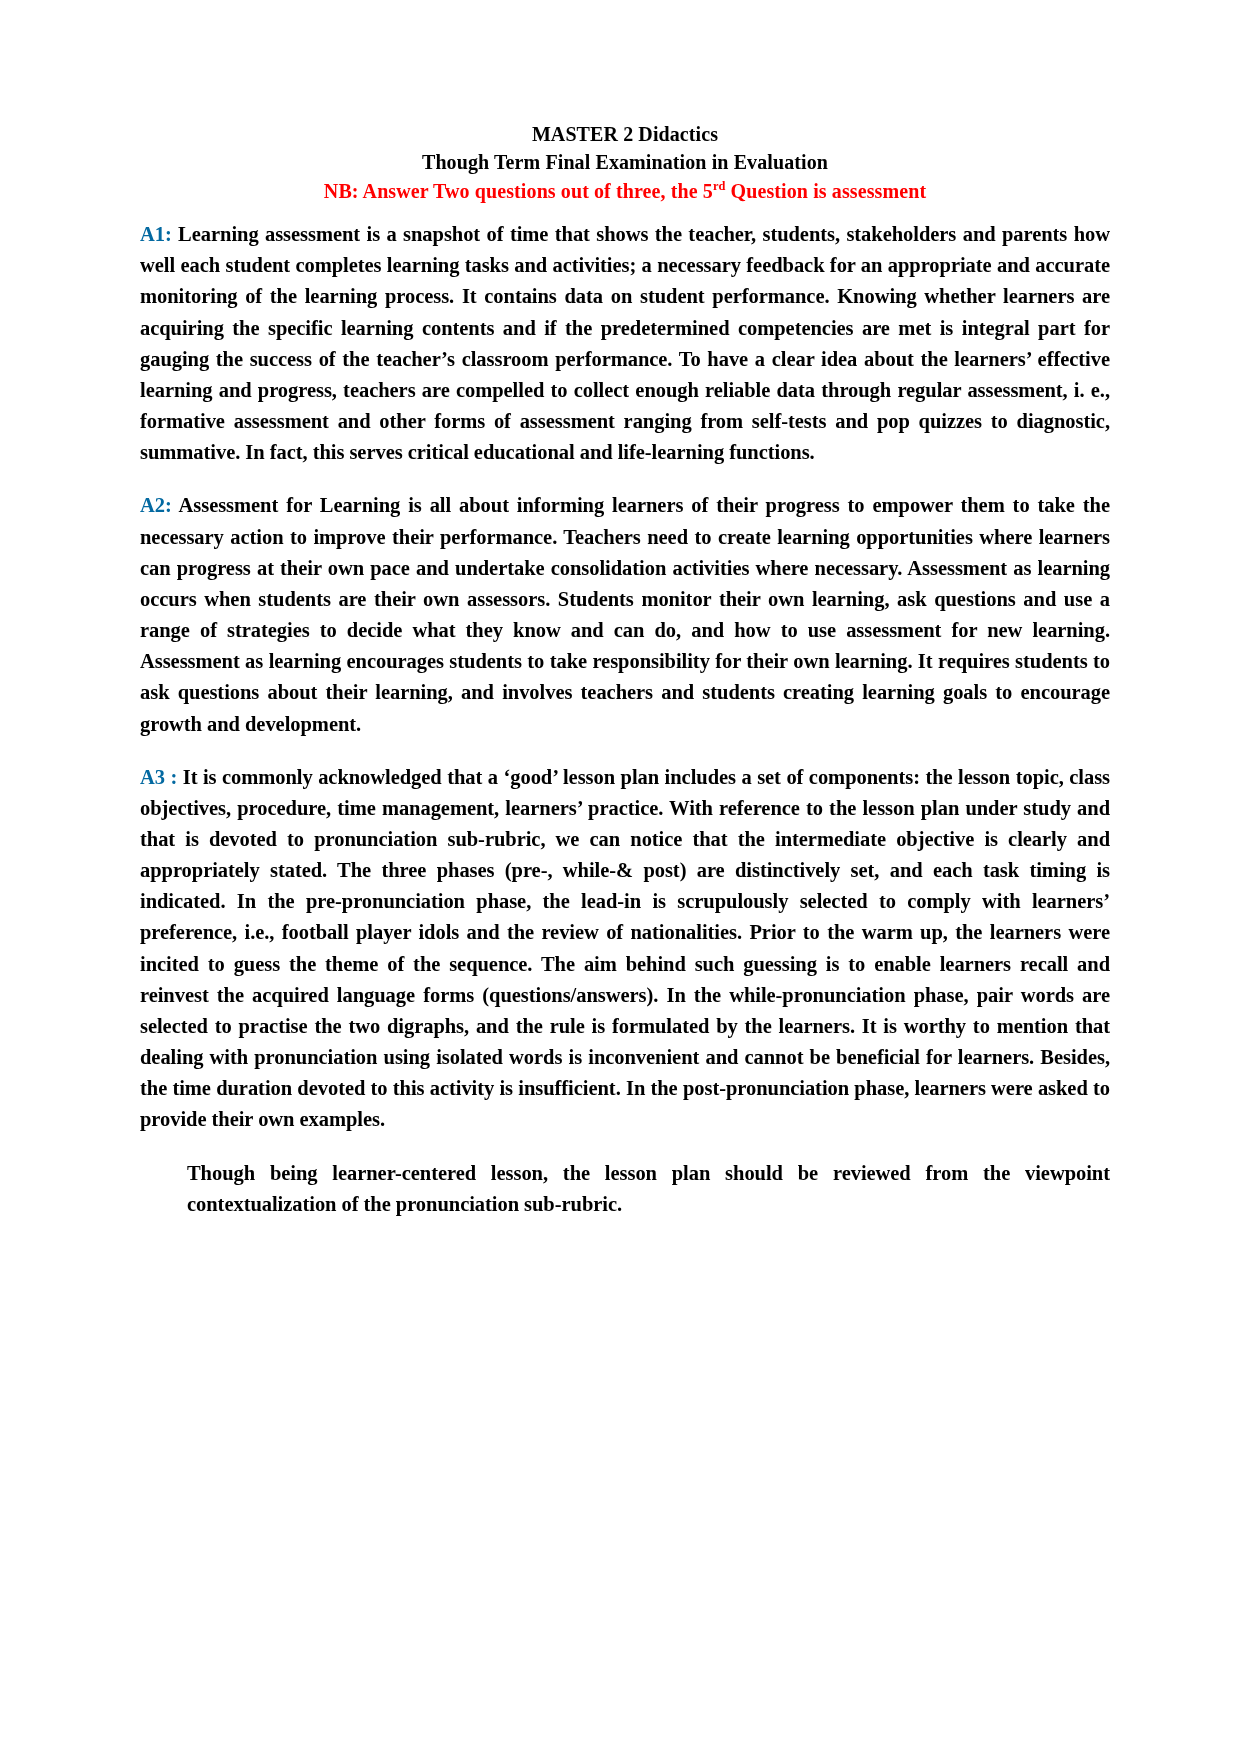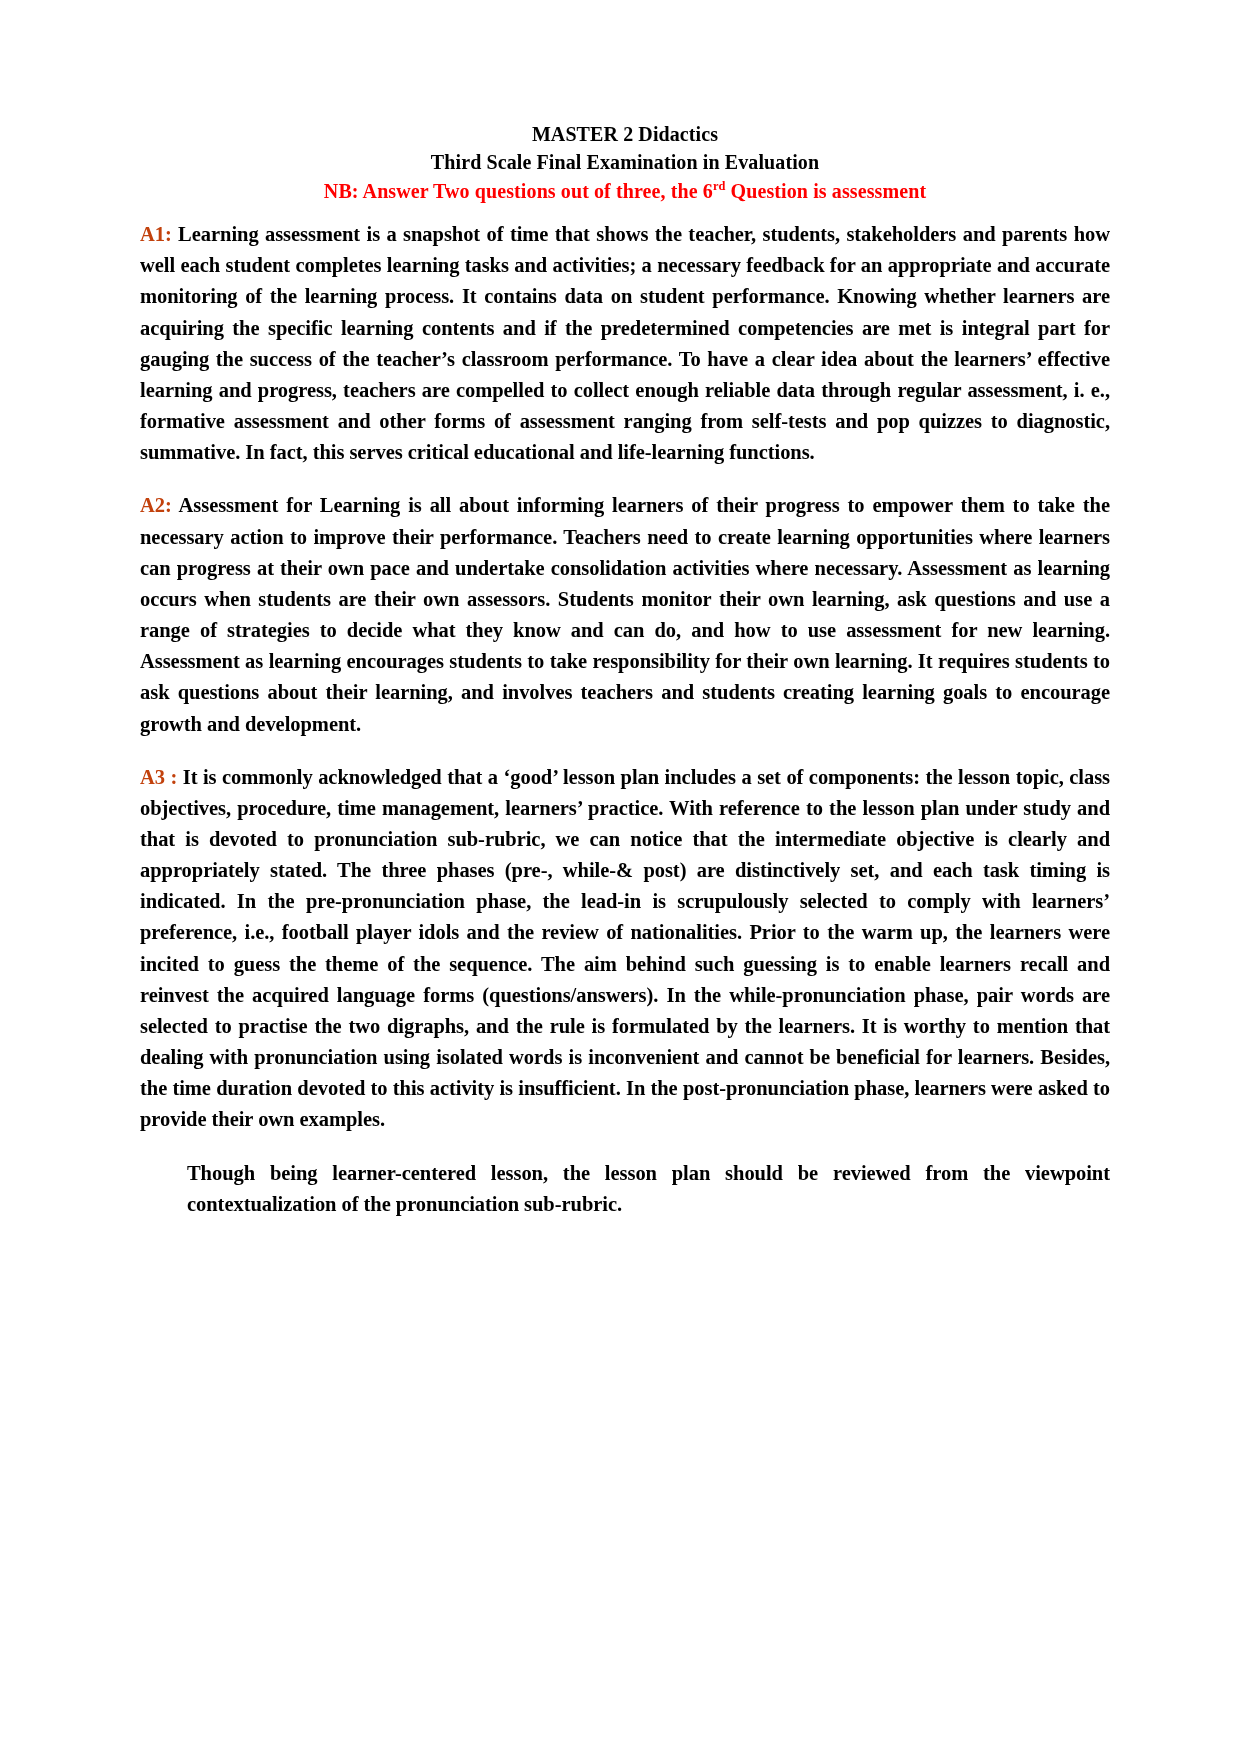--- a/index.html
+++ b/index.html
@@ -48,40 +48,40 @@
   }
   .para {
     margin: 0 0 22px 0;
     text-align: justify;
   }
   .para:last-child {
     margin-bottom: 0;
     margin-left: 47px;
   }
   .label {
-    color: #c2410c;
+    color: #0369a1;
     font-weight: bold;
   }
   .signature {
     margin-top: 60px;
     text-align: right;
     font-size: 21px;
     font-weight: bold;
     padding-right: 14px;
   }
 </style>
 </head>
 <body>
 
 <div class="page">
 
   <div class="header">
     <span class="line">MASTER 2 Didactics</span>
-    <span class="line">Third Scale Final Examination in Evaluation</span>
-    <span class="line red"><span>NB: Answer Two questions out of three, the 6</span><sup>rd</sup><span> Question is assessment</span></span>
+    <span class="line">Though Term Final Examination in Evaluation</span>
+    <span class="line red"><span>NB: Answer Two questions out of three, the 5</span><sup>rd</sup><span> Question is assessment</span></span>
   </div>
 
   <div class="body-text">
 
     <p class="para"><span class="label">A1:</span><span> Learning assessment is a snapshot of time that shows the teacher, students, stakeholders and parents how well each student completes learning tasks and activities; a necessary feedback for an appropriate and accurate monitoring of the learning process. It contains data on student performance. Knowing whether learners are acquiring the specific learning contents and if the predetermined competencies are met is integral part for gauging the success of the teacher’s classroom performance. To have a clear idea about the learners’ effective learning and progress, teachers are compelled to collect enough reliable data through regular assessment, i. e., formative assessment and other forms of assessment ranging from self-tests and pop quizzes to diagnostic, summative. In fact, this serves critical educational and life-learning functions.</span></p>
 
     <p class="para"><span class="label">A2:</span><span> Assessment for Learning is all about informing learners of their progress to empower them to take the necessary action to improve their performance. Teachers need to create learning opportunities where learners can progress at their own pace and undertake consolidation activities where necessary. Assessment as learning occurs when students are their own assessors. Students monitor their own learning, ask questions and use a range of strategies to decide what they know and can do, and how to use assessment for new learning. Assessment as learning encourages students to take responsibility for their own learning. It requires students to ask questions about their learning, and involves teachers and students creating learning goals to encourage growth and development.</span></p>
 
     <p class="para"><span class="label">A3 :</span><span> It is commonly acknowledged that a ‘good’ lesson plan includes a set of components: the lesson topic, class objectives, procedure, time management, learners’ practice. With reference to the lesson plan under study and that is devoted to pronunciation sub-rubric, we can notice that the intermediate objective is clearly and appropriately stated. The three phases (pre-, while-&amp; post) are distinctively set, and each task timing is indicated. In the pre-pronunciation phase, the lead-in is scrupulously selected to comply with learners’ preference, i.e., football player idols and the review of nationalities. Prior to the warm up, the learners were incited to guess the theme of the sequence. The aim behind such guessing is to enable learners recall and reinvest the acquired language forms (questions/answers). In the while-pronunciation phase, pair words are selected to practise the two digraphs, and the rule is formulated by the learners. It is worthy to mention that dealing with pronunciation using isolated words is inconvenient and cannot be beneficial for learners. Besides, the time duration devoted to this activity is insufficient. In the post-pronunciation phase, learners were asked to provide their own examples.</span></p>
 

